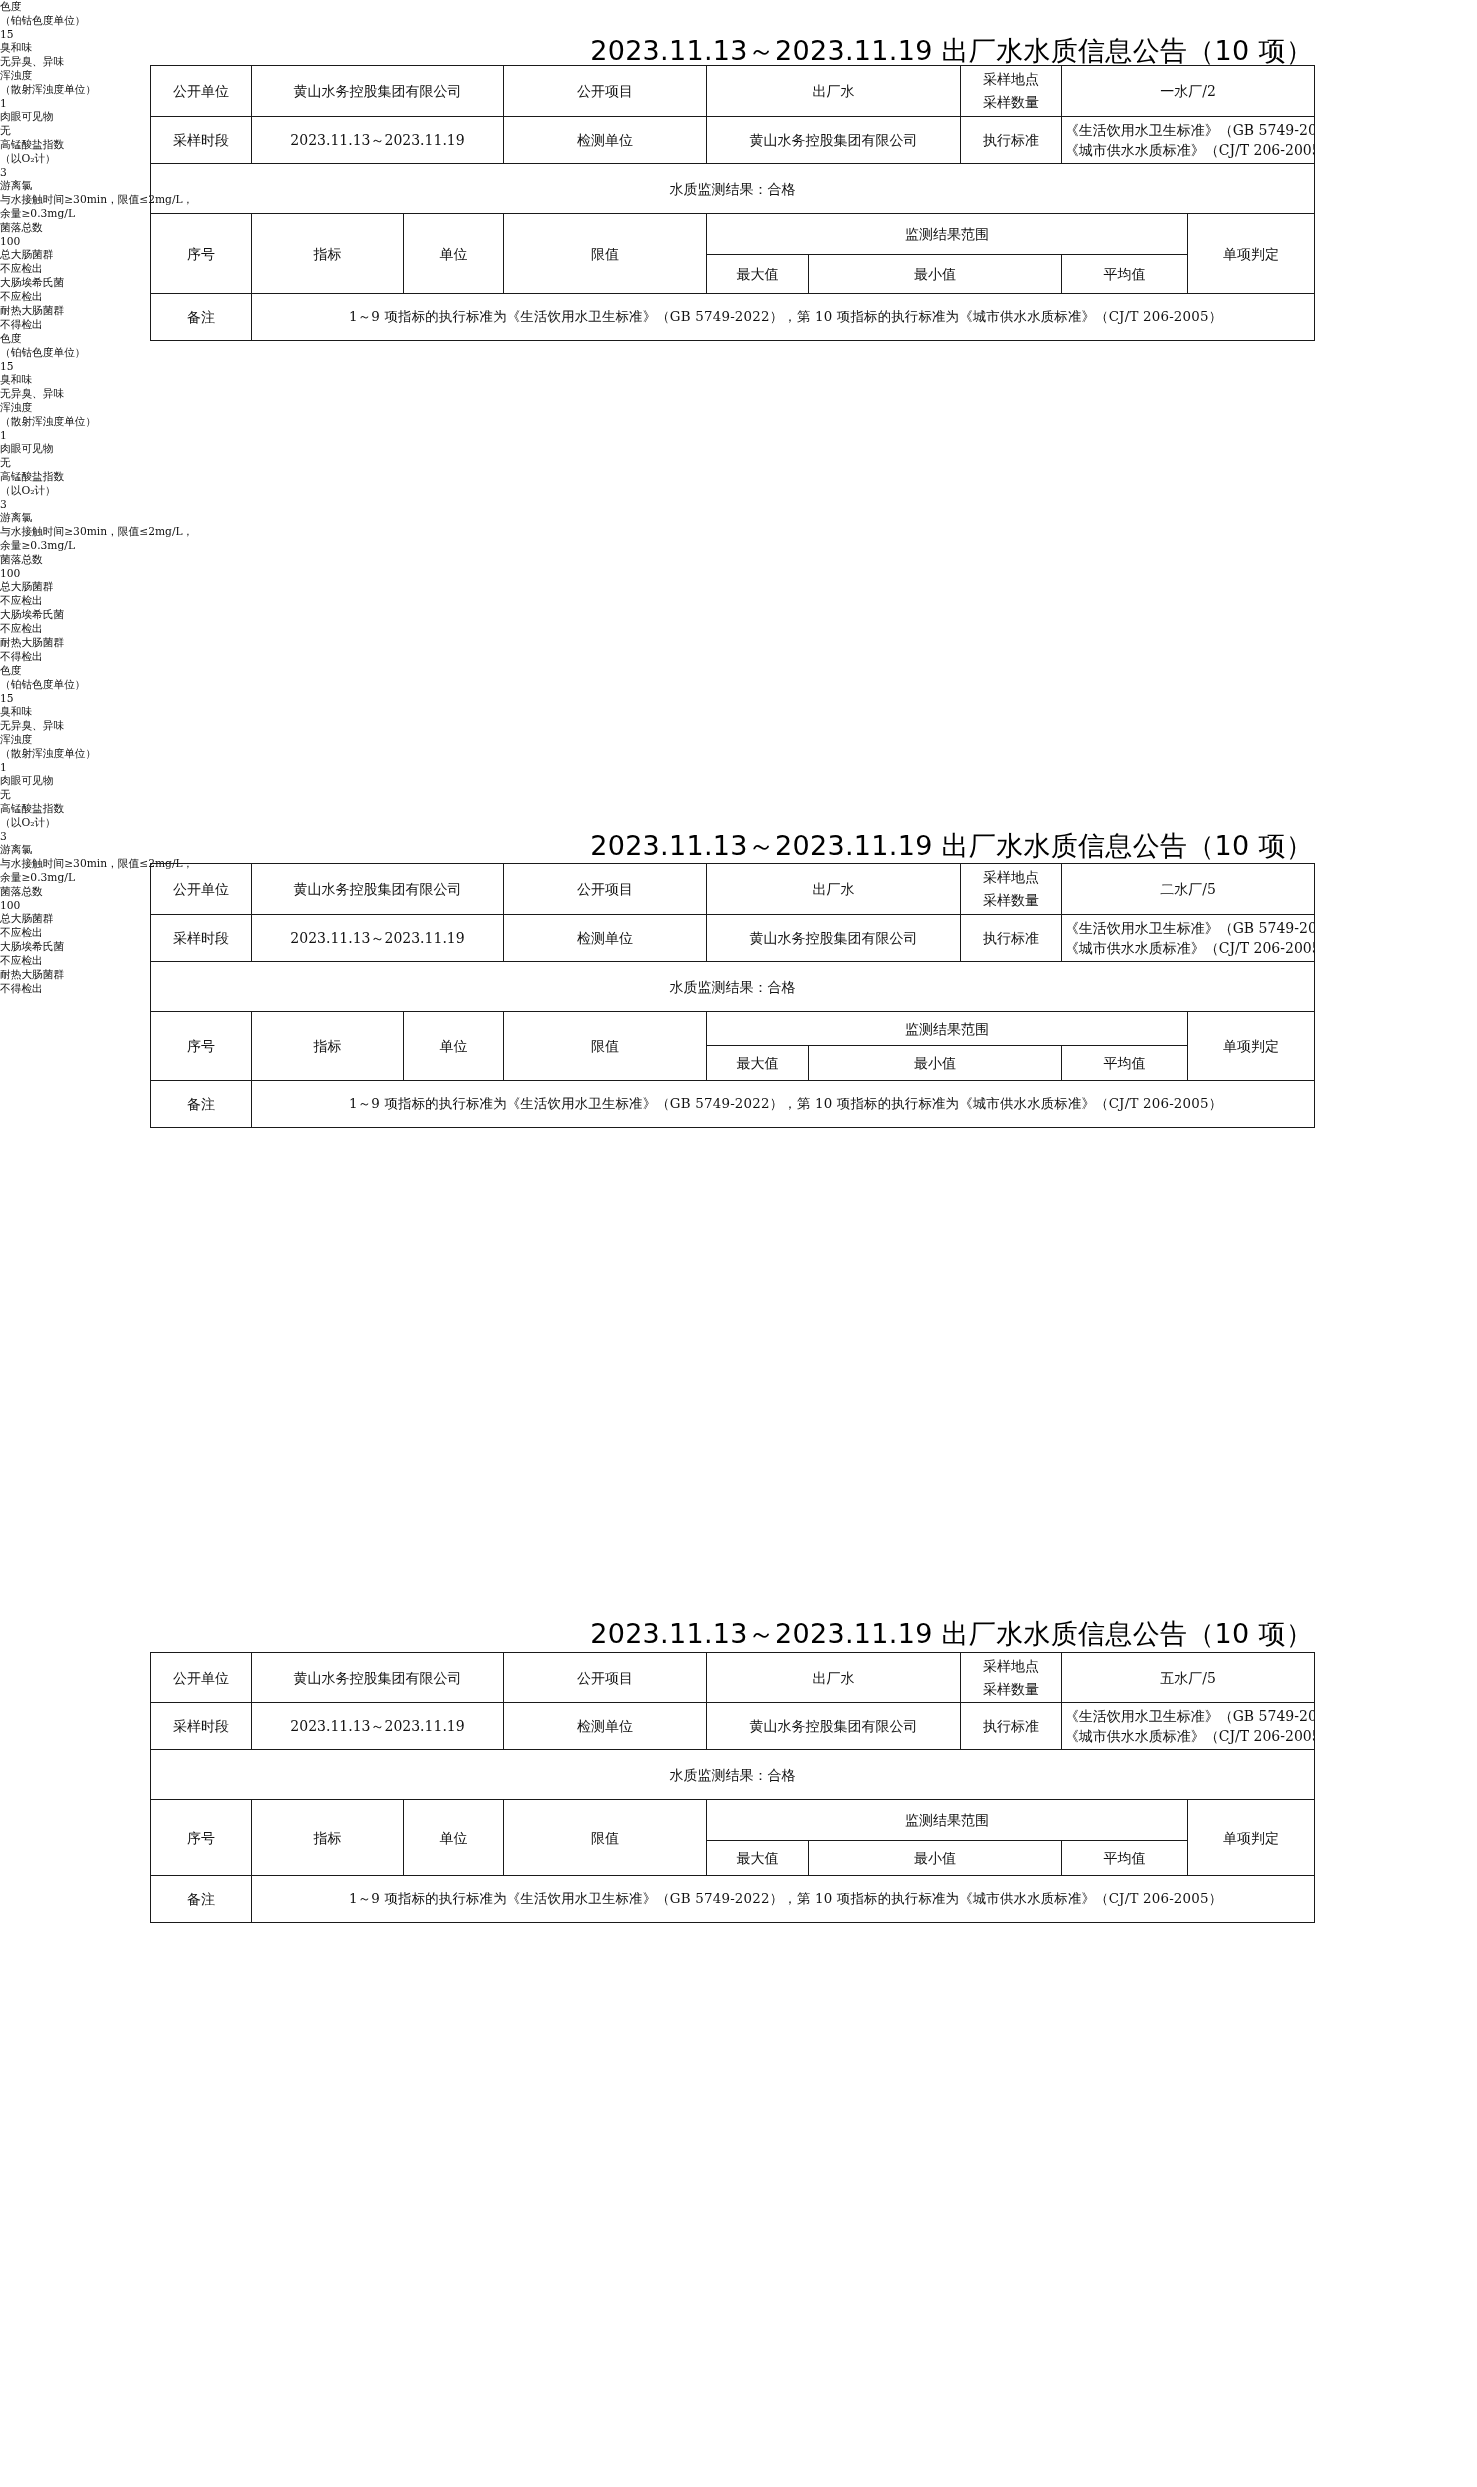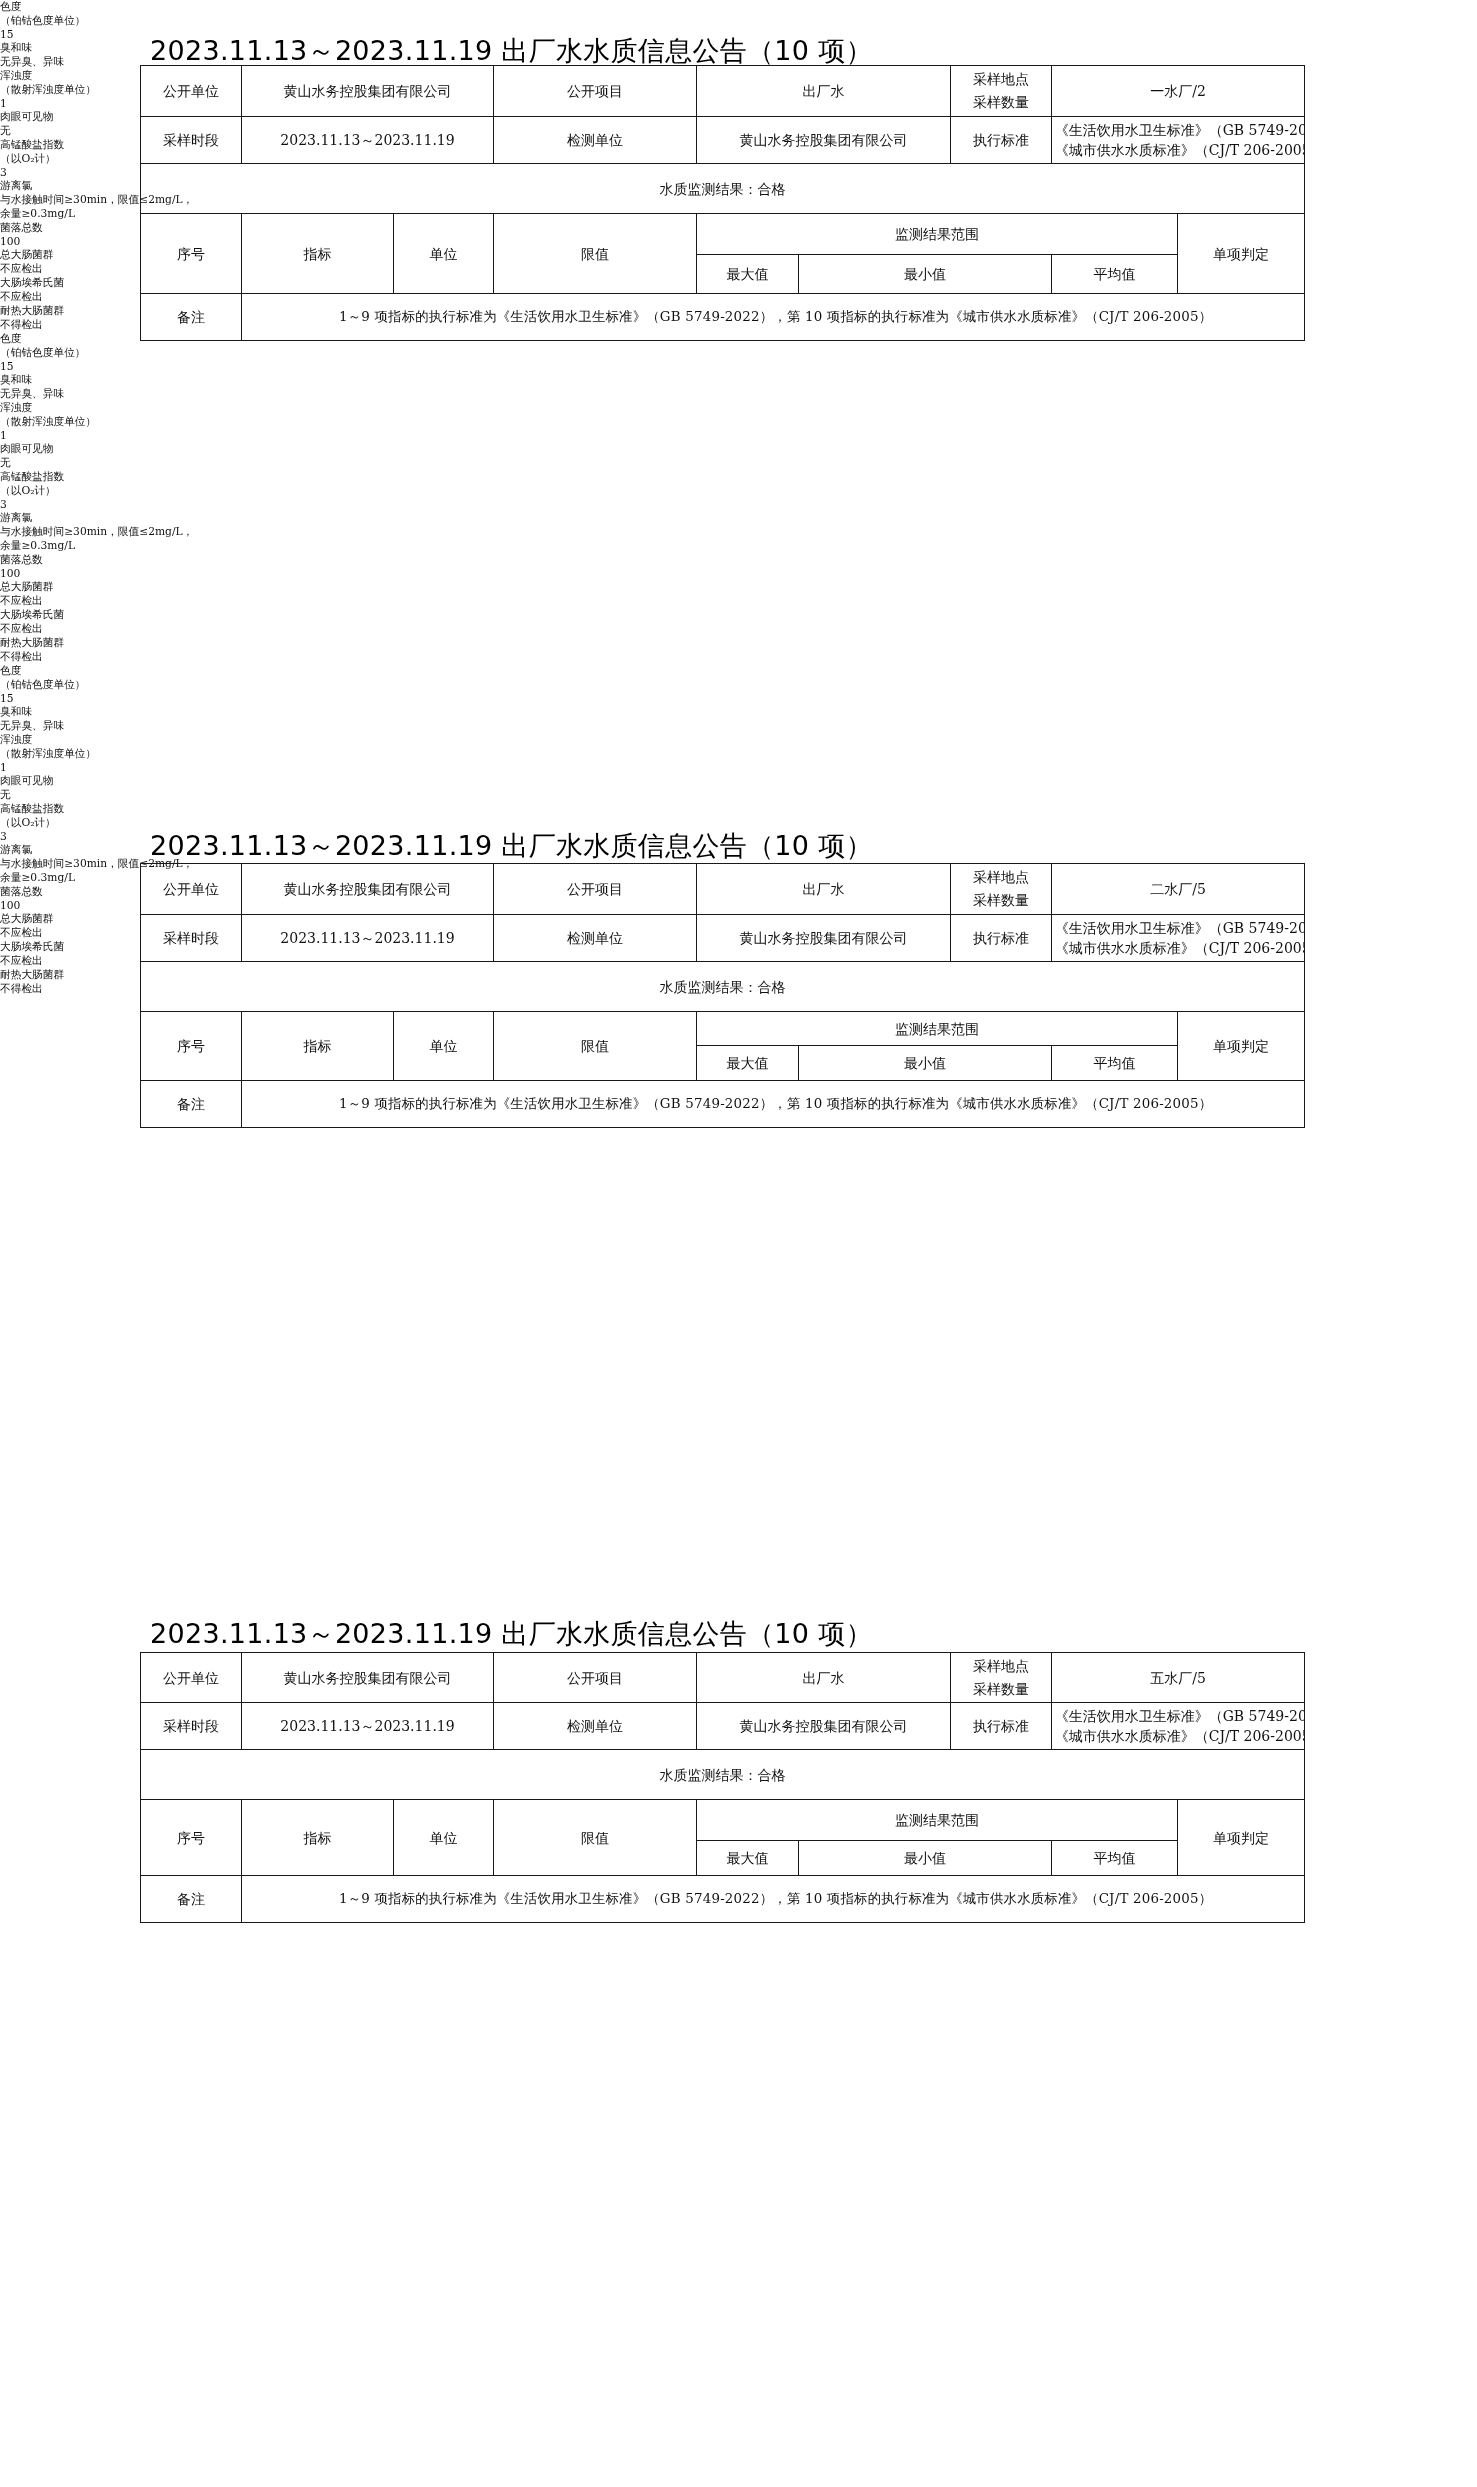--- a/index.html
+++ b/index.html
@@ -1,21 +1,21 @@
 <!DOCTYPE html>
 <html style="font-size:10.7px"><head>
 <meta charset="utf-8">
 <style>
   html, body { margin: 0; padding: 0; background: #ffffff; }
   body { width: 1478px; height: 2487px; position: relative; overflow: hidden;
          font-family: "DejaVu Serif", "Liberation Serif", serif; color: #111; }
-  .title { position: absolute; left: 150px; width: 1163px; text-align: left;
+  .title { position: absolute; left: 150px; width: 1163px; text-align: right;
            font-family: "DejaVu Sans", "Liberation Sans", sans-serif;
            font-size: 27px; line-height: 31px; color: #000; letter-spacing: 0.3px; }
-  table.notice { position: absolute; left: 140px; width: 1164px;
+  table.notice { position: absolute; left: 150px; width: 1164px;
                  border-collapse: collapse; table-layout: fixed; padding-left: 24px; }
   table.notice td { border: 1.3px solid #1a1a1a; text-align: center; vertical-align: middle;
                     padding: 0 2.7px; font-size: 14px; line-height: 20px; overflow: hidden;
                     white-space: nowrap; }
   td.note { text-align: left; padding-left: 8px !important; font-size: 13.4px !important; letter-spacing: 0.2px; }
 </style>
 </head>
 <body>
 
 <div id="reports">

